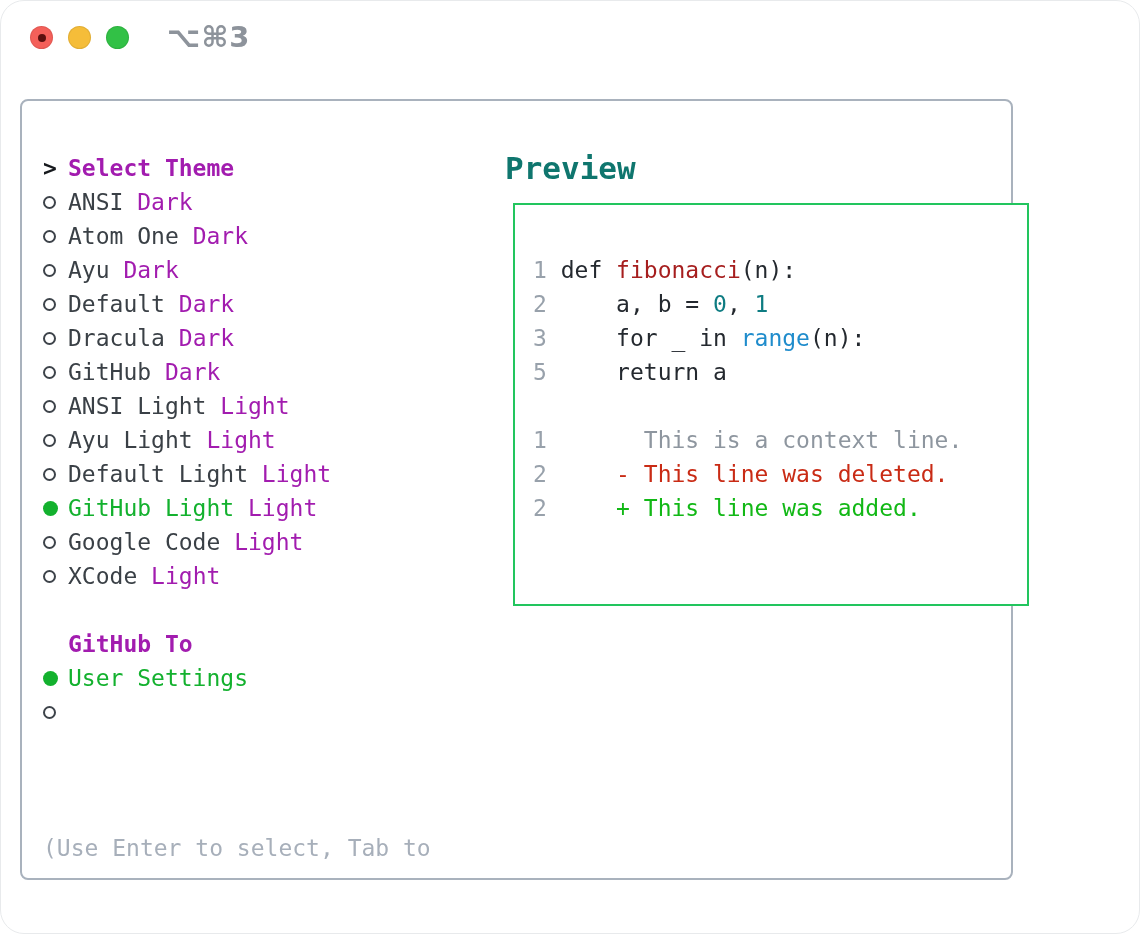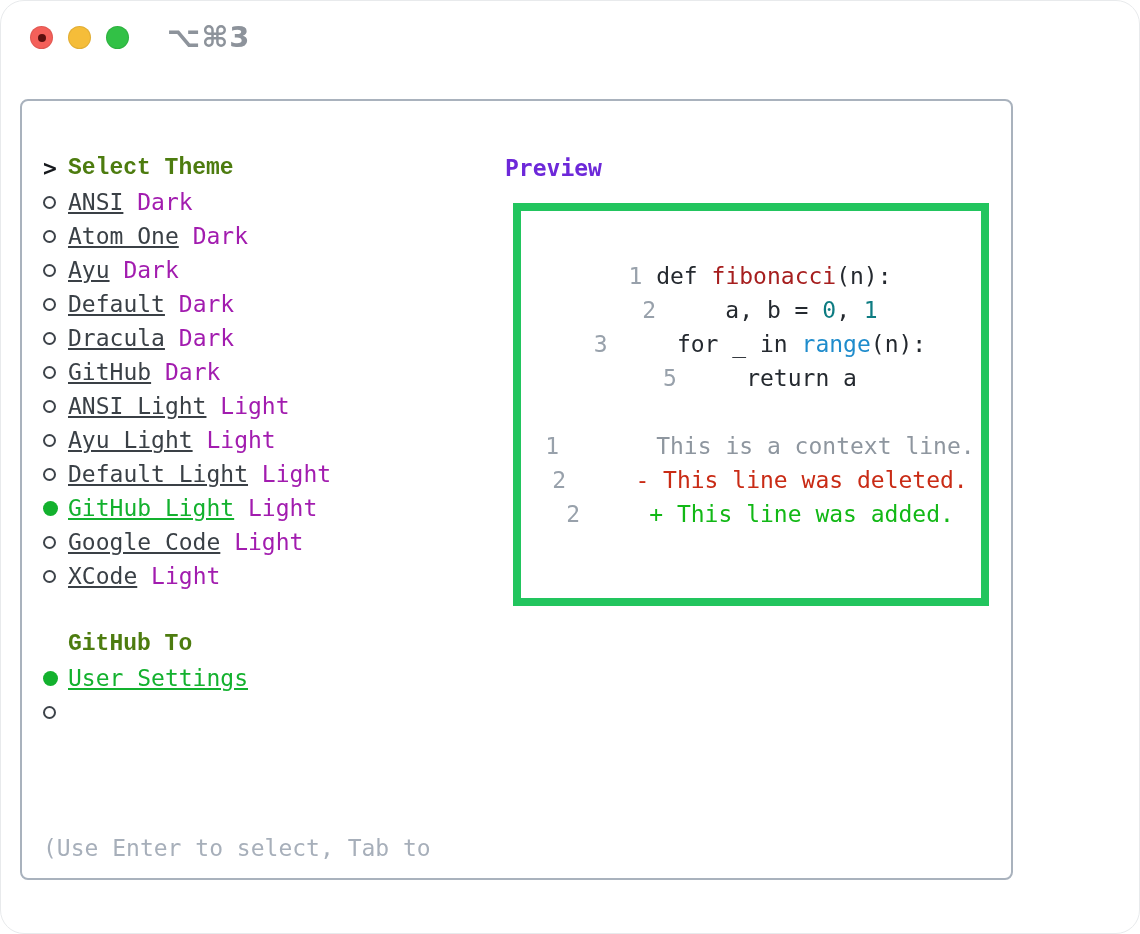--- a/index.html
+++ b/index.html
@@ -23,34 +23,34 @@
   
   .panel{
     position:absolute;left:19px;top:98px;width:993px;height:781px;
     border:2px solid #a9b2bd;border-radius:8px;box-sizing:border-box;background:#fff;
   }
   .row{height:34px;display:flex;align-items:center;font-size:23px;white-space:pre;}
   .marker-cell{display:inline-flex;width:25px;flex:0 0 25px;align-items:center;}
   .radio{width:13px;height:13px;border-radius:50%;border:2px solid #3d434a;box-sizing:border-box;}
   .radio.on{width:15px;height:15px;border:none;background:#13b12e;}
   .caret{font-weight:bold;color:#16191d;}
-  .hdr{font-weight:bold;color:#4d7c0f;font-family:Liberation Mono, monospace;}
-  .item-name{color:#3a4046;text-decoration:underline;}
+  .hdr{font-weight:bold;color:#a21caf;}
+  .item-name{color:#3a4046;}
   .item-name.sel{color:#13b12e;}
   .item-tag{color:#a21caf;}
   .theme-list{position:absolute;left:21px;top:50px;}
   .apply-sec{position:absolute;left:21px;top:526px;}
   .apply-indent{padding-left:25px;}
   .help{position:absolute;left:21px;top:662px;color:#a7afba;font-size:23px;line-height:34px;white-space:pre;}
   
   .preview-title{position:absolute;left:483px;top:50px;height:34px;line-height:34px;
-    font-size:23px;font-weight:bold;color:#6d28d9;}
+    font-size:31px;font-weight:bold;color:#0f766e;}
   .preview-box{
-    position:absolute;left:491px;top:102px;width:476px;height:403px;
-    border:8px solid #22c55e;box-sizing:border-box;background:#fff;overflow:hidden;text-align:center;
+    position:absolute;left:491px;top:102px;width:516px;height:403px;
+    border:2px solid #22c55e;box-sizing:border-box;background:#fff;overflow:hidden;
   }
   .codewrap{padding:48px 0 0 18px;}
   .pline{height:34px;line-height:34px;font-size:23px;white-space:pre;}
   .spacer{height:34px;}
   .lineno{color:#98a1ab;}
   .c-ink{color:#24292f;}
   .c-func{color:#a61e1e;}
   .c-num{color:#0e7c82;}
   .c-builtin{color:#1f8ccc;}
   .c-context{color:#8e969f;}

